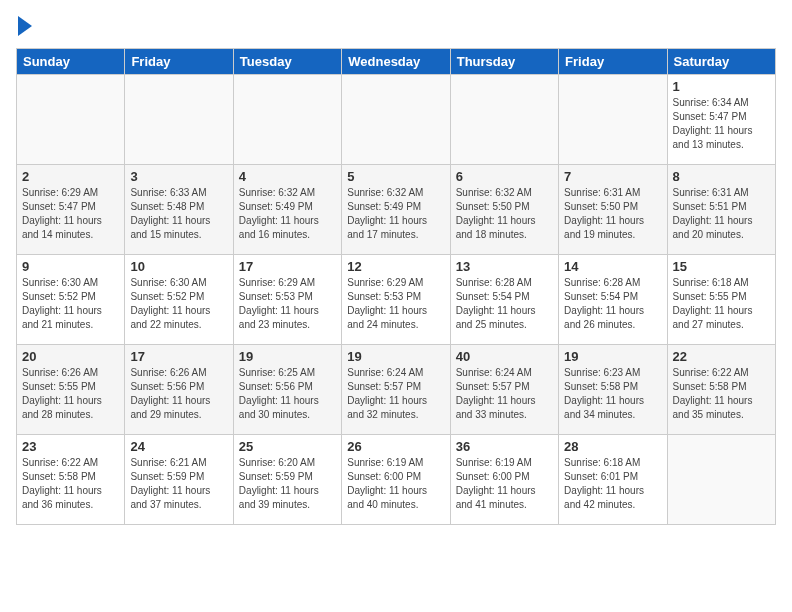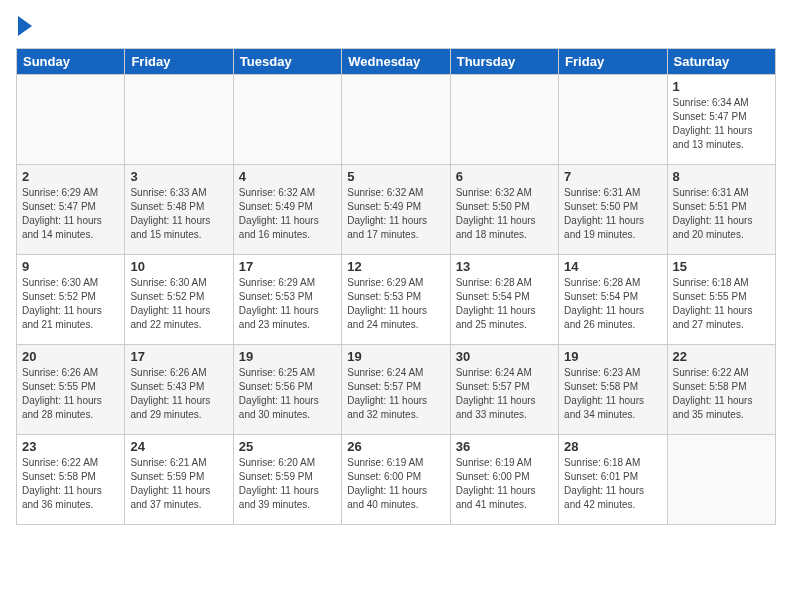--- a/index.html
+++ b/index.html
@@ -207,37 +207,37 @@
       <tr>
         <td class="row-shade">
           <span class="day-num">20</span>
           <div class="day-info">Sunrise: 6:26 AM
 Sunset: 5:55 PM
 Daylight: 11 hours and 28 minutes.</div>
         </td>
         <td class="row-shade">
           <span class="day-num">17</span>
           <div class="day-info">Sunrise: 6:26 AM
-Sunset: 5:43 PM
+Sunset: 5:56 PM
 Daylight: 11 hours and 29 minutes.</div>
         </td>
         <td class="row-shade">
           <span class="day-num">19</span>
           <div class="day-info">Sunrise: 6:25 AM
 Sunset: 5:56 PM
 Daylight: 11 hours and 30 minutes.</div>
         </td>
         <td class="row-shade">
           <span class="day-num">19</span>
           <div class="day-info">Sunrise: 6:24 AM
 Sunset: 5:57 PM
 Daylight: 11 hours and 32 minutes.</div>
         </td>
         <td class="row-shade">
-          <span class="day-num">30</span>
+          <span class="day-num">40</span>
           <div class="day-info">Sunrise: 6:24 AM
 Sunset: 5:57 PM
 Daylight: 11 hours and 33 minutes.</div>
         </td>
         <td class="row-shade">
           <span class="day-num">19</span>
           <div class="day-info">Sunrise: 6:23 AM
 Sunset: 5:58 PM
 Daylight: 11 hours and 34 minutes.</div>
         </td>

